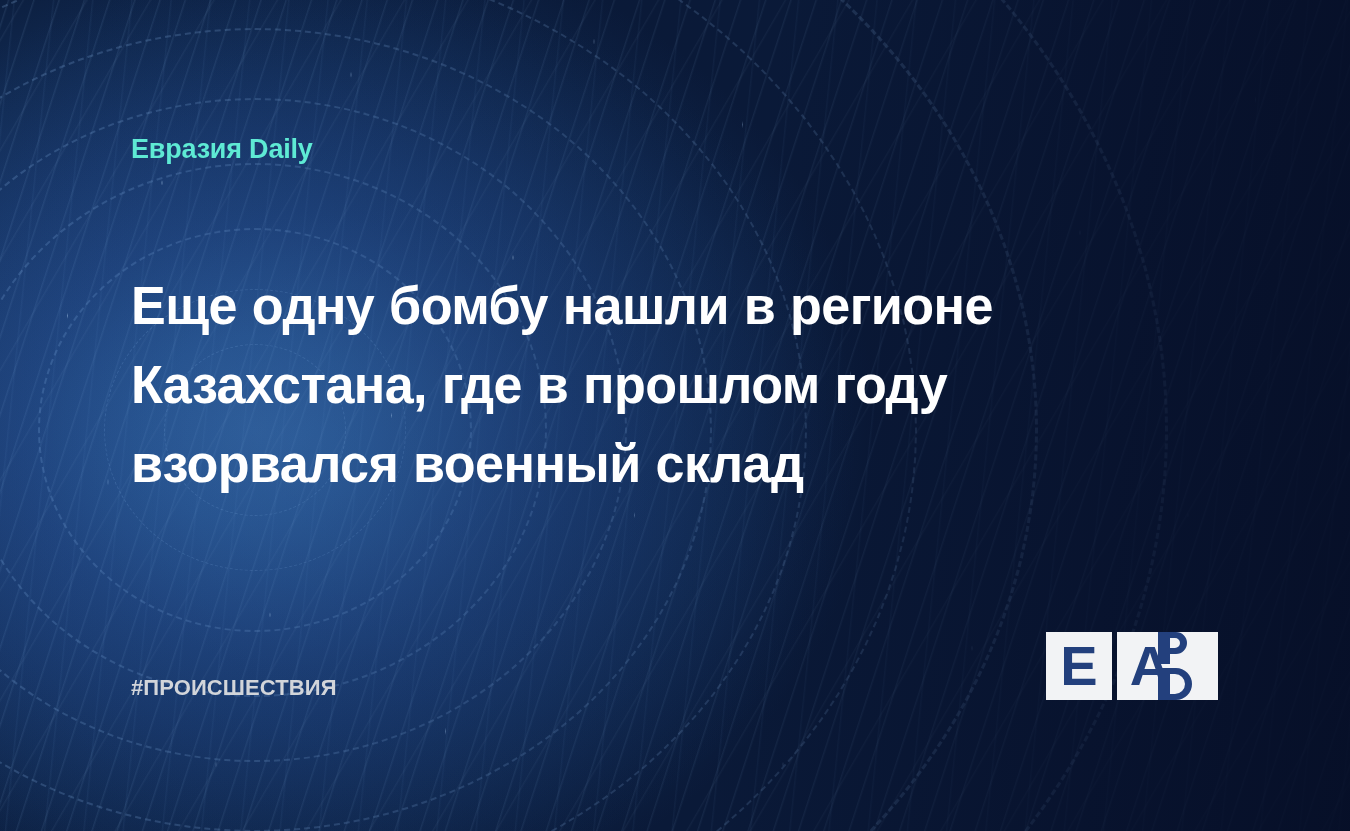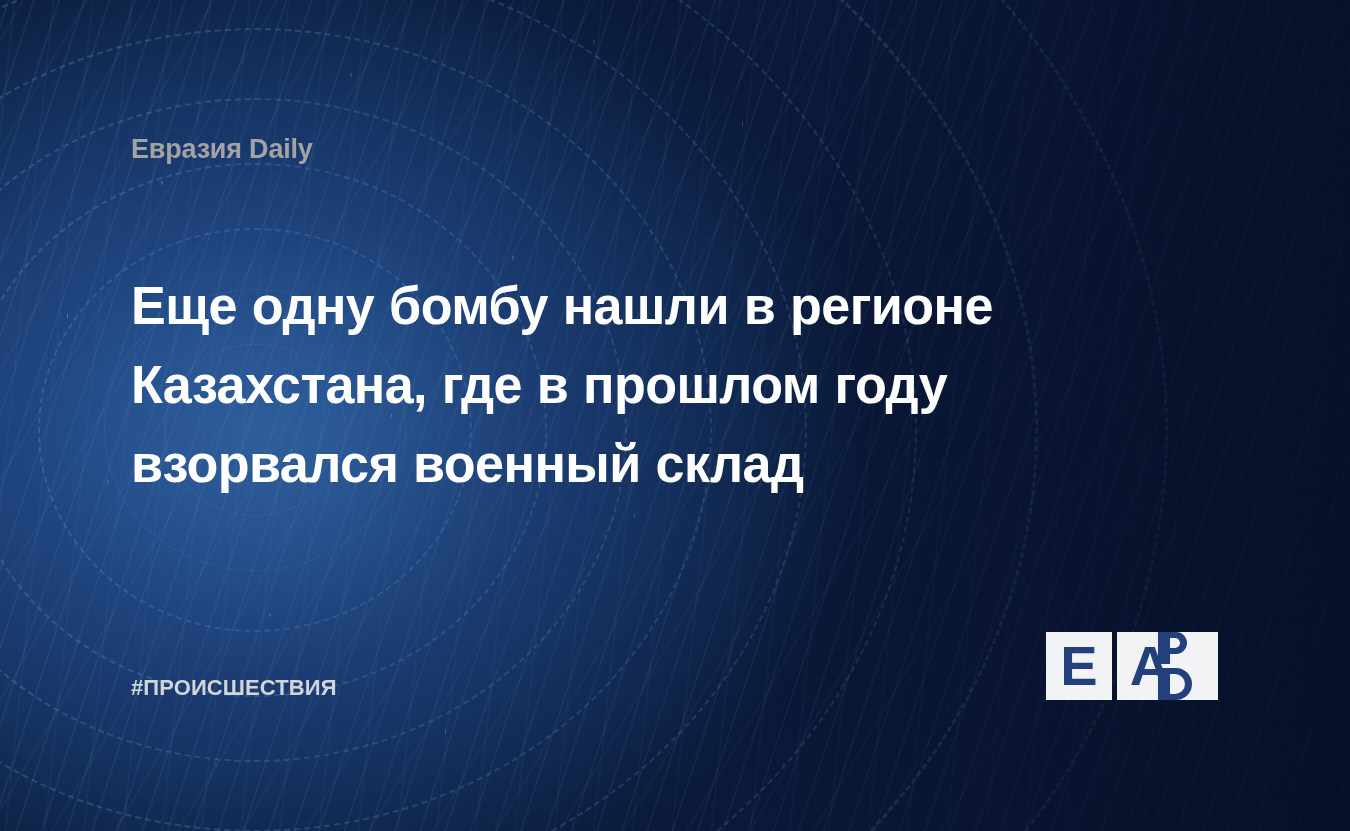--- a/index.html
+++ b/index.html
@@ -100,21 +100,21 @@
     inset: 0;
   }
 
   .brand {
     position: absolute;
     left: 131px;
     top: 134px;
     font-size: 27px;
     font-weight: bold;
     letter-spacing: -0.2px;
-    color: #a3a3a3;
+    color: #5eead4;
     white-space: nowrap;
   }
 
   .headline {
     position: absolute;
     left: 131px;
     top: 266px;
     width: 930px;
     font-size: 54px;
     line-height: 79px;

